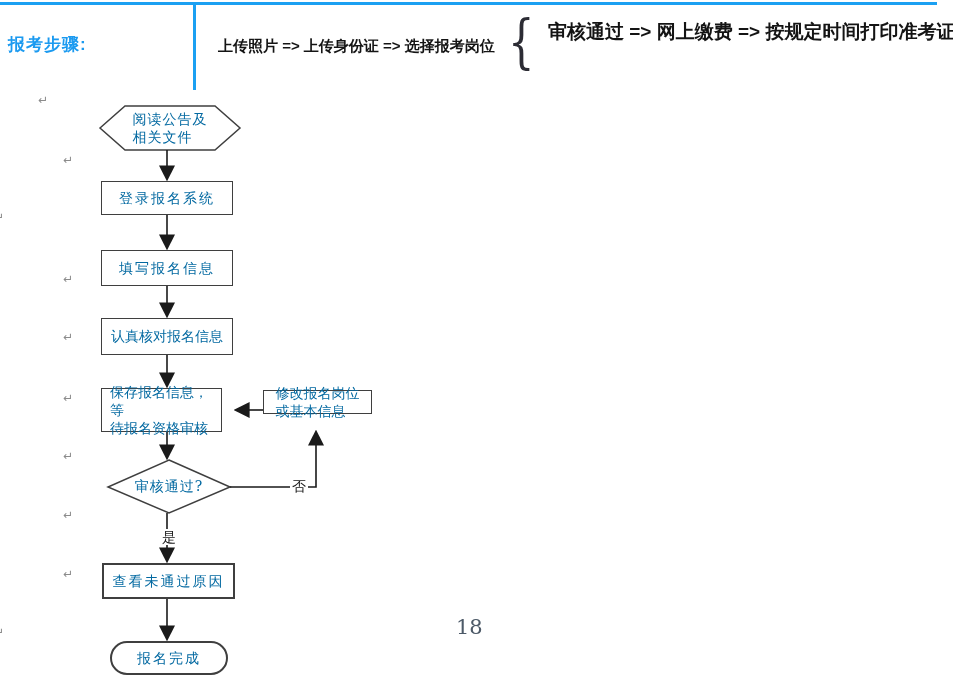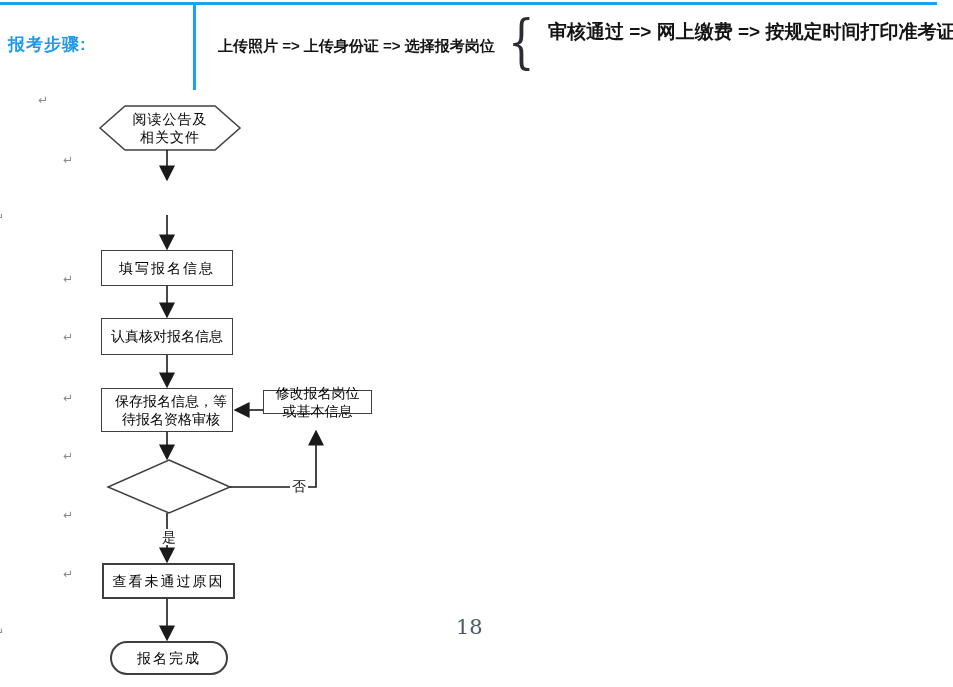--- a/index.html
+++ b/index.html
@@ -17,28 +17,28 @@
          font-size:58px;line-height:63px;font-weight:normal;color:#2c2c34;transform:scaleX(.72);transform-origin:left center;}
   .branch{position:absolute;left:548px;font-size:19px;font-weight:bold;color:#141414;white-space:nowrap;}
   .branch.pass{top:19px;}
   .branch.fail{top:61px;}
 
   
   .pmark{position:absolute;font-size:12px;line-height:12px;color:#8b8b8b;font-family:"DejaVu Sans",sans-serif;}
 
   
   .connectors{position:absolute;left:0;top:0;width:420px;height:687px;}
-  .node{position:absolute;display:flex;align-items:center;justify-content:center;text-align:center;
-        font-family:"DejaVu Serif",serif;font-size:14px;color:#000000;background:#fff;
+  .node{position:absolute;display:flex;align-items:center;justify-content:center;
+        font-family:"DejaVu Serif",serif;font-size:14px;color:#0369a1;background:#fff;
         border:1.5px solid #3f3f3f;line-height:1.3;box-sizing:border-box;}
   .node.plain{border:none;background:transparent;}
   .n-login{left:101px;top:181px;width:132px;height:34px;letter-spacing:2px;}
   .n-fill{left:101px;top:250px;width:132px;height:36px;letter-spacing:2px;}
   .n-check{left:101px;top:318px;width:132px;height:37px;letter-spacing:0;}
-  .n-save{left:101px;top:388px;width:132px;height:44px;letter-spacing:0;padding-left:8px;}
+  .n-save{left:101px;top:388px;width:121px;height:44px;letter-spacing:0;padding-left:8px;}
   .n-modify{left:263px;top:390px;width:109px;height:24px;letter-spacing:0;}
   .n-pay{left:102px;top:563px;width:133px;height:36px;border-width:2px;letter-spacing:2px;}
   .n-finish{left:110px;top:641px;width:118px;height:34px;border-width:2px;border-radius:17px;letter-spacing:2px;}
   .n-read{left:100px;top:106px;width:140px;height:44px;letter-spacing:1px;}
   .n-decision{left:108px;top:460px;width:122px;height:53px;letter-spacing:1px;}
 
   .edge-label{position:absolute;font-family:"DejaVu Serif",serif;font-size:14px;color:#141414;
               background:#fff;padding:0 2px;line-height:16px;}
   .lbl-no{left:290px;top:478px;}
   .lbl-yes{left:160px;top:529px;}
@@ -95,37 +95,39 @@
     <polyline points="230,487 316,487 316,432" fill="none" stroke="#1a1a1a" stroke-width="1.6" marker-end="url(#ah)"></polyline>
   </svg>
 
   <div class="node plain n-read">
     <div>
       <div>阅读公告及</div>
       <div>相关文件</div>
     </div>
   </div>
 
+  <div class="node n-login">登录报名系统</div>
   <div class="node n-check">认真核对报名信息</div>
   <div class="node n-fill">填写报名信息</div>
 
   <div class="node n-save">
     <div>
       <div>保存报名信息，等</div>
       <div>待报名资格审核</div>
     </div>
   </div>
 
   <div class="node n-modify">
     <div>
       <div>修改报名岗位</div>
       <div>或基本信息</div>
     </div>
   </div>
 
+  <div class="node plain n-decision">审核通过?</div>
 
   <span class="edge-label lbl-no">否</span>
   <span class="edge-label lbl-yes">是</span>
 
   <div class="node n-pay">查看未通过原因</div>
   <div class="node n-finish">报名完成</div>
 
   <div class="page-num">18</div>
 
 </div>

